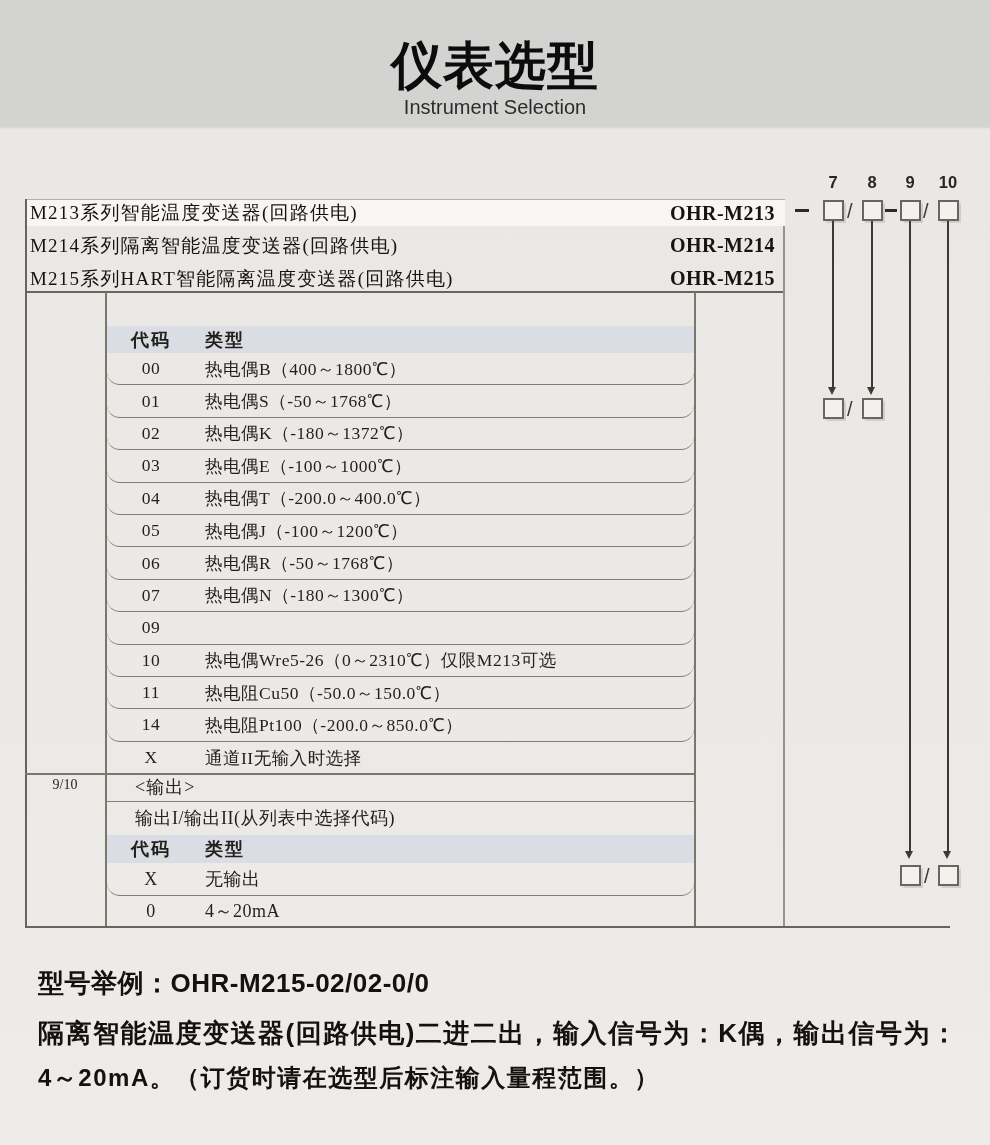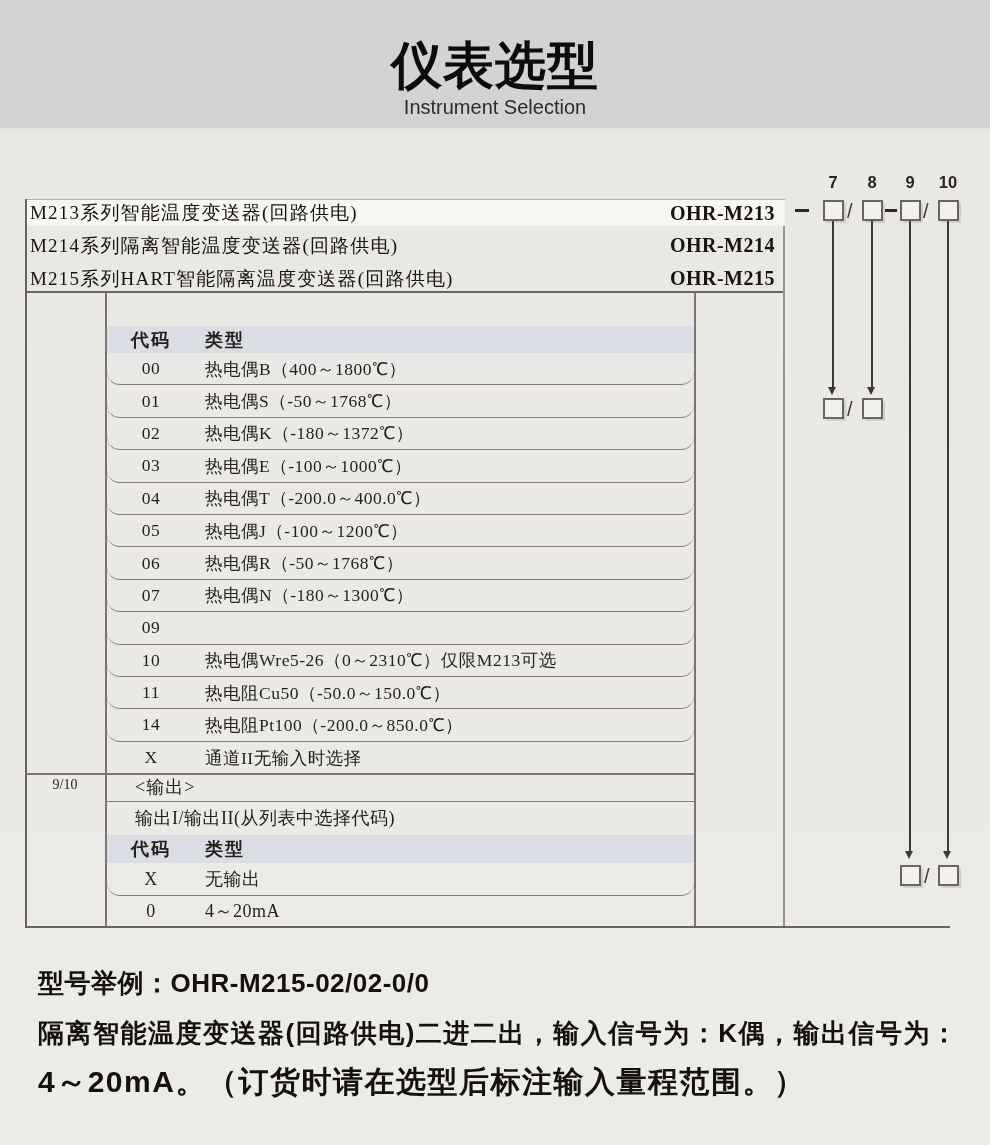--- a/index.html
+++ b/index.html
@@ -55,21 +55,21 @@
   .cbox { width:21px; height:21px; border:2px solid #6b6560; background:#f2f1ee; box-shadow:1.5px 1.5px 1px rgba(60,50,40,.14); }
   .dash { height:3px; background:#2e2a26; }
   .slash { font-size:20px; color:#3f3a35; font-family:"Liberation Sans", sans-serif; }
   .aline { width:1.5px; background:#3e3933; }
   .ahead { width:0; height:0; border-left:4.5px solid transparent; border-right:4.5px solid transparent; border-top:8px solid #3e3933; }
 
   
   .ex { left:38px; font-weight:700; color:#14110e; white-space:nowrap; }
   #ex1 { top:966px;  font-size:26px; letter-spacing:.5px; }
   #ex2 { top:1016px; font-size:26px; letter-spacing:1.5px; }
-  #ex3 { top:1062px; font-size:30px; letter-spacing:1.5px; }
+  #ex3 { top:1062px; font-size:24px; letter-spacing:1.5px; }
 </style>
 </head>
 <body>
 
 <div id="page">
 
   <div class="abs title">仪表选型</div>
   <div class="abs subtitle">Instrument Selection</div>
 
   <div id="prod1" class="abs prod">

